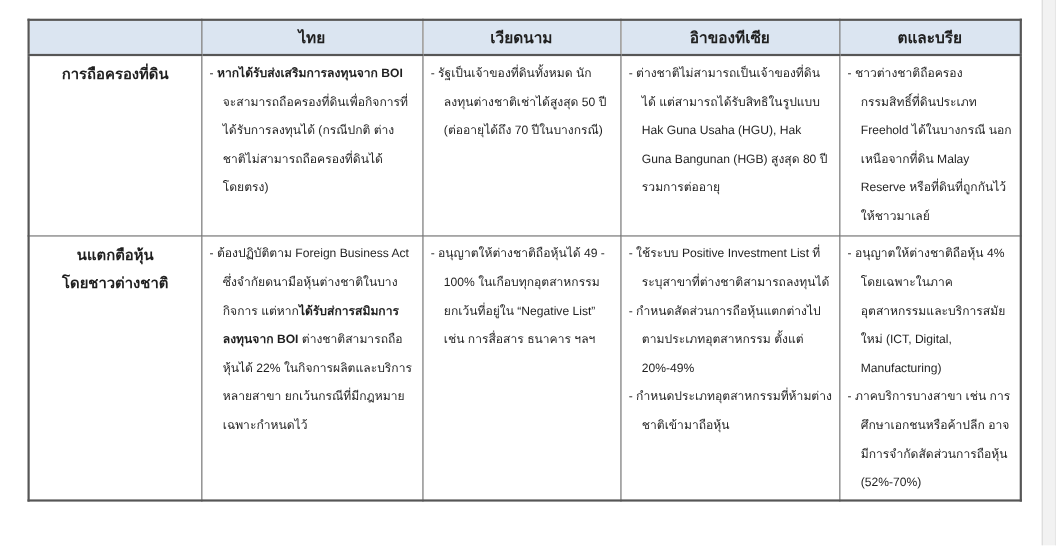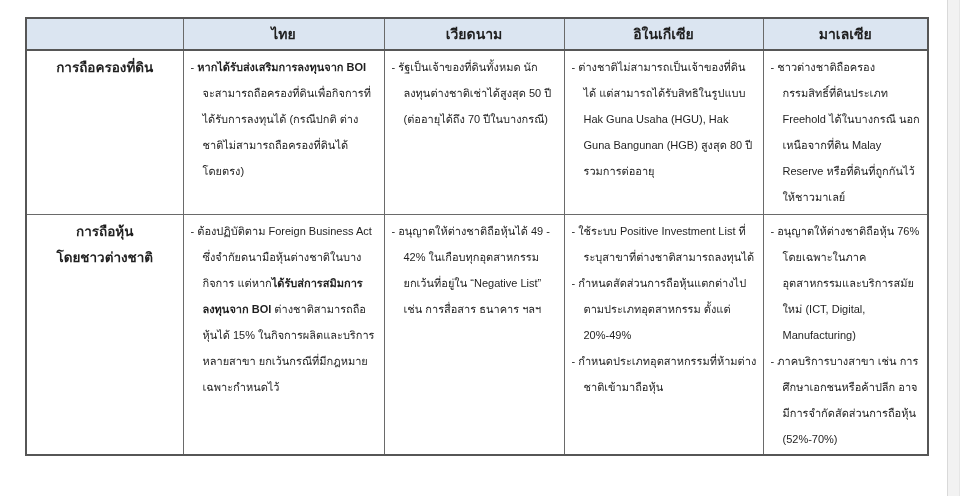--- a/index.html
+++ b/index.html
@@ -84,22 +84,22 @@
       <col style="width:201px">
       <col style="width:180px">
       <col style="width:199px">
       <col style="width:165px">
     </colgroup>
     <thead>
       <tr>
         <th></th>
         <th>ไทย</th>
         <th>เวียดนาม</th>
-        <th>อิในเกีเซีย</th>
-        <th>มาเลเซีย</th>
+        <th>อิาของทีเซีย</th>
+        <th>ตและบรีย</th>
       </tr>
     </thead>
     <tbody>
       <tr class="row-1">
         <td class="row-label">
             <div>การถือครองที่ดิน</div>
           </td>
         <td class="body-cell">
             <div class="bullet">- <span class="b">หากได้รับส่งเสริมการลงทุนจาก BOI</span><span> จะสามารถถือครองที่ดินเพื่อกิจการที่ได้รับการลงทุนได้ (กรณีปกติ ต่างชาติไม่สามารถถือครองที่ดินได้โดยตรง)</span></div>
           </td>
@@ -108,36 +108,36 @@
           </td>
         <td class="body-cell">
             <div class="bullet">- <span>ต่างชาติไม่สามารถเป็นเจ้าของที่ดินได้ แต่สามารถได้รับสิทธิในรูปแบบ Hak Guna Usaha (HGU), Hak Guna Bangunan (HGB) สูงสุด 80 ปี รวมการต่ออายุ</span></div>
           </td>
         <td class="body-cell">
             <div class="bullet">- <span>ชาวต่างชาติถือครองกรรมสิทธิ์ที่ดินประเภท Freehold ได้ในบางกรณี นอกเหนือจากที่ดิน Malay Reserve หรือที่ดินที่ถูกกันไว้ให้ชาวมาเลย์</span></div>
           </td>
       </tr>
       <tr class="row-2">
         <td class="row-label">
-            <div>การถือหุ้น</div>
+            <div>นแตกตือหุ้น</div>
             <div>โดยชาวต่างชาติ</div>
           </td>
         <td class="body-cell">
-            <div class="bullet">- <span>ต้องปฏิบัติตาม Foreign Business Act ซึ่งจำกัยดนามือหุ้นต่างชาติในบางกิจการ แต่หาก</span><span class="b">ได้รับส่การสมิมการลงทุนจาก BOI</span><span> ต่างชาติสามารถถือหุ้นได้ 15% ในกิจการผลิตและบริการหลายสาขา ยกเว้นกรณีที่มีกฎหมายเฉพาะกำหนดไว้</span></div>
+            <div class="bullet">- <span>ต้องปฏิบัติตาม Foreign Business Act ซึ่งจำกัยดนามือหุ้นต่างชาติในบางกิจการ แต่หาก</span><span class="b">ได้รับส่การสมิมการลงทุนจาก BOI</span><span> ต่างชาติสามารถถือหุ้นได้ 22% ในกิจการผลิตและบริการหลายสาขา ยกเว้นกรณีที่มีกฎหมายเฉพาะกำหนดไว้</span></div>
           </td>
         <td class="body-cell">
-            <div class="bullet">- <span>อนุญาตให้ต่างชาติถือหุ้นได้ 49 - 42% ในเกือบทุกอุตสาหกรรม ยกเว้นที่อยู่ใน “Negative List” เช่น การสื่อสาร ธนาคาร ฯลฯ</span></div>
+            <div class="bullet">- <span>อนุญาตให้ต่างชาติถือหุ้นได้ 49 - 100% ในเกือบทุกอุตสาหกรรม ยกเว้นที่อยู่ใน “Negative List” เช่น การสื่อสาร ธนาคาร ฯลฯ</span></div>
           </td>
         <td class="body-cell">
             <div class="bullet">- <span>ใช้ระบบ Positive Investment List ที่ระบุสาขาที่ต่างชาติสามารถลงทุนได้</span></div>
             <div class="bullet">- <span>กำหนดสัดส่วนการถือหุ้นแตกต่างไปตามประเภทอุตสาหกรรม ตั้งแต่ 20%-49%</span></div>
             <div class="bullet">- <span>กำหนดประเภทอุตสาหกรรมที่ห้ามต่างชาติเข้ามาถือหุ้น</span></div>
           </td>
         <td class="body-cell">
-            <div class="bullet">- <span>อนุญาตให้ต่างชาติถือหุ้น 76% โดยเฉพาะในภาคอุตสาหกรรมและบริการสมัยใหม่ (ICT, Digital, Manufacturing)</span></div>
+            <div class="bullet">- <span>อนุญาตให้ต่างชาติถือหุ้น 4% โดยเฉพาะในภาคอุตสาหกรรมและบริการสมัยใหม่ (ICT, Digital, Manufacturing)</span></div>
             <div class="bullet">- <span>ภาคบริการบางสาขา เช่น การศึกษาเอกชนหรือค้าปลีก อาจมีการจำกัดสัดส่วนการถือหุ้น (52%-70%)</span></div>
           </td>
       </tr>
     </tbody>
   </table>
 
   <div class="scrollbar-track"></div>
 
 </div>
 

